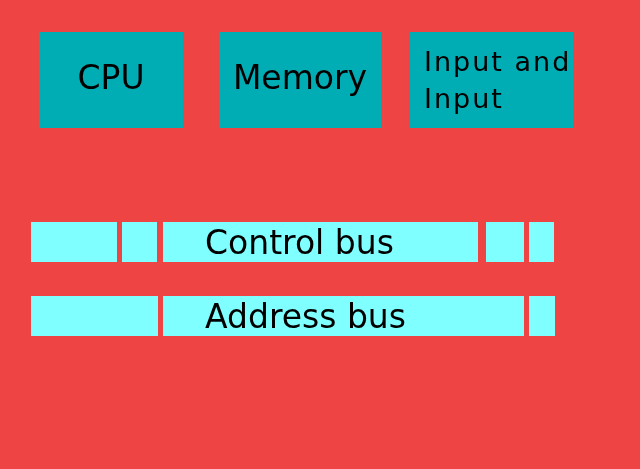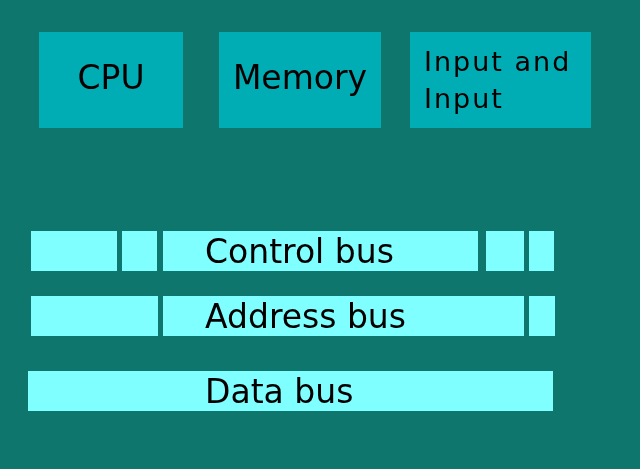--- a/index.html
+++ b/index.html
@@ -26,37 +26,37 @@
     align-items: center;
     justify-content: center;
     font-size: 33px;
     box-sizing: border-box;
     padding-bottom: 6px;
   }
   .box--cpu    { left: 39px;  width: 144px; }
   .box--memory { left: 219px; width: 162px; }
   .box--io {
     left: 410px;
-    width: 181px;
+    width: 163px;
     flex-direction: column;
     align-items: flex-start;
     justify-content: center;
     padding: 0 0 0 14px;
     font-size: 27px;
     letter-spacing: 2px;
     line-height: 37px;
   }
   
   .bus-row {
     position: absolute;
     left: 0;
     width: 640px;
     height: 40px;
   }
-  .bus-row--control { top: 231px; }
+  .bus-row--control { top: 222px; }
   .bus-row--address { top: 296px; padding-left: 29px; }
   .bus-row--data    { top: 371px; }
   .seg {
     position: absolute;
     top: 0;
     height: 40px;
     background: #7FFFFF;
   }
   .bus-label {
     position: absolute;
@@ -66,21 +66,21 @@
     display: flex;
     align-items: center;
     font-size: 33px;
     z-index: 2;
     white-space: nowrap;
   }
 </style>
 </head>
 <body>
 
-<div class="canvas" style="background: #0f766e; color: rgb(0, 0, 0);">
+<div class="canvas" style="background: #ef4444; color: rgb(0, 0, 0);">
 
   <div class="box box--cpu" style="background: rgb(0, 173, 181);">
     <span>CPU</span>
   </div>
 
   <div class="box box--memory" style="background: rgb(0, 173, 181);">
     <span>Memory</span>
   </div>
 
   <div class="box box--io" style="background: rgb(0, 173, 181);">
@@ -97,18 +97,14 @@
       <div class="seg" style="left: 529px; width: 25px; background: rgb(127, 255, 255);"></div>
     </div>
 
   <div class="bus-row bus-row--address">
     <span class="bus-label">Address bus</span>
   <div class="seg" style="left: 31px; width: 127px; background: rgb(127, 255, 255);"></div>
       <div class="seg" style="left: 163px; width: 361px; background: rgb(127, 255, 255);"></div>
       <div class="seg" style="left: 529px; width: 26px; background: rgb(127, 255, 255);"></div>
     </div>
 
-  <div class="bus-row bus-row--data">
-    <span class="bus-label">Data bus</span>
-  <div class="seg" style="left: 28px; width: 525px; background: rgb(127, 255, 255);"></div>
-    </div>
 
 </div>
 
 </body></html>

